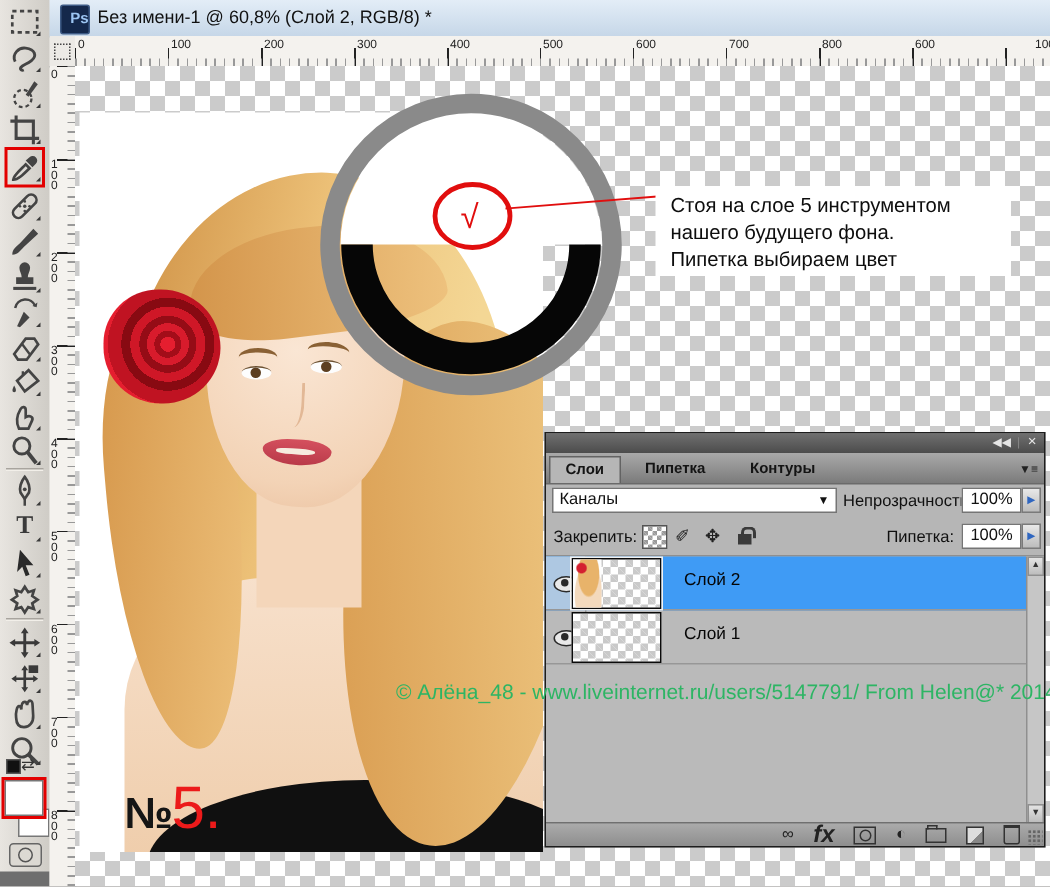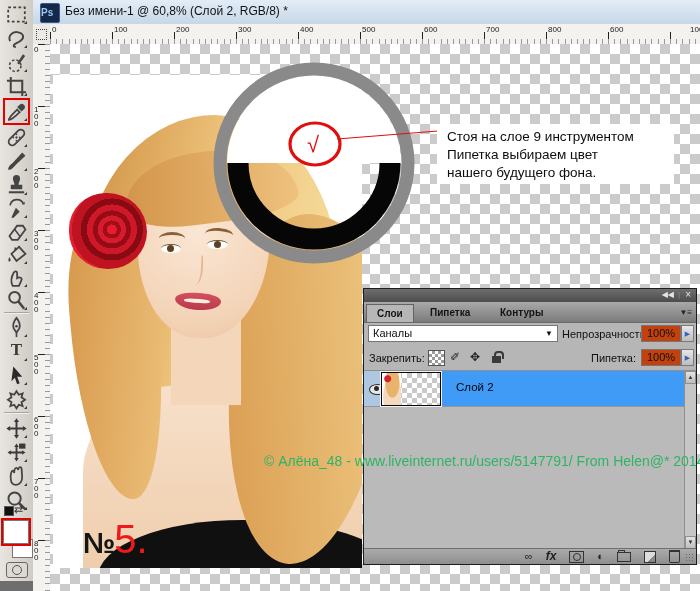--- a/index.html
+++ b/index.html
@@ -5,21 +5,21 @@
   html,body{margin:0;padding:0;background:#9a9a9a;font-family:"Liberation Sans",sans-serif}
   #stage{position:relative;width:700px;height:591px;background:#d8d4cf;overflow:hidden}
   .abs{position:absolute}
   .checker{background-color:#fff;
     background-image:linear-gradient(45deg,#cbcbcb 25%,transparent 25%,transparent 75%,#cbcbcb 75%),
                      linear-gradient(45deg,#cbcbcb 25%,transparent 25%,transparent 75%,#cbcbcb 75%);
     background-size:20px 20px;background-position:0 0,10px 10px}
   
   #titlebar{left:33px;top:0;width:667px;height:24px;background:linear-gradient(#e3edf7,#c6d7e8);border-bottom:1px solid #8fa3b8}
   #ps-icon{left:7px;top:3px;width:18px;height:18px;background:#14284b;color:#9cc5f2;font-size:10px;font-weight:bold;
-    text-align:left;line-height:18px;border-radius:2px;border:1px solid #3d5a85}
+    text-align:right;line-height:18px;border-radius:2px;border:1px solid #3d5a85}
   #title-text{left:32px;top:4px;font-size:12px;color:#111;white-space:nowrap}
   
   #toolbar{left:0;top:0;width:33px;height:591px;background:linear-gradient(90deg,#e8e5e0,#cfccc6)}
   .tool{position:absolute;left:5px;width:23px;height:23px}
   .tool::after{content:"";position:absolute;right:1px;bottom:2px;border-left:3px solid transparent;border-bottom:3px solid #3a3a3a}
   .tool svg{width:100%;height:100%}
   .hl{outline:2px solid #e30000}
   .tdiv{left:4px;width:25px;height:1px;background:#a8a49e;border-bottom:1px solid #f2efe9}
   #fg-swatch{left:3px;top:520px;width:24px;height:22px;background:#fff;border:1px solid #777}
   #bg-swatch{left:12px;top:539px;width:19px;height:17px;background:#fff;border:1px solid #777}
@@ -61,21 +61,21 @@
   #p-title{position:absolute;left:0;top:0;width:100%;height:13px;background:linear-gradient(#6f6f6f,#4c4c4c)}
   #p-title .ic{position:absolute;top:1px;font-size:8px;color:#e6e6e6}
   #p-tabs{position:absolute;left:0;top:13px;width:100%;height:20px;background:linear-gradient(#a9a9a9,#7b7b7b);border-bottom:1px solid #6a6a6a}
   .tab{position:absolute;top:2px;height:18px;line-height:18px;padding:0 10px;font-size:10px;font-weight:bold;color:#141414}
   .tab.active{background:#b6b6b6;border:1px solid #636363;border-bottom:none;box-sizing:border-box}
   #p-menu{position:absolute;right:4px;top:6px;font-size:8px;color:#222}
   #p-blend{position:absolute;left:0;top:33px;width:100%;height:24px}
   #dd{position:absolute;left:4px;top:3px;width:190px;height:17px;background:#fff;border:1px solid #757575;box-sizing:border-box;font-size:11px;padding:1px 4px;color:#111}
   #dd .caret{position:absolute;right:4px;top:3px;font-size:8px;color:#111}
   .p-label{position:absolute;font-size:11px;color:#101010}
-  .val-box{position:absolute;width:40px;height:17px;background:#c2410c;border:1px solid #757575;box-sizing:border-box;font-size:11px;text-align:center;line-height:15px;color:#111}
+  .val-box{position:absolute;width:40px;height:17px;background:#ffffff;border:1px solid #757575;box-sizing:border-box;font-size:11px;text-align:center;line-height:15px;color:#111}
   .arr-btn{position:absolute;width:13px;height:17px;background:linear-gradient(#e8e8e8,#bcbcbc);border:1px solid #7a7a7a;box-sizing:border-box;font-size:7px;color:#2f66c0;text-align:center;line-height:15px}
   #p-lock{position:absolute;left:0;top:57px;width:100%;height:24px}
   .lk{position:absolute;top:4px;width:15px;height:14px}
   #lk-checker{border:1px solid #555;background-image:linear-gradient(45deg,#9a9a9a 25%,transparent 25%,transparent 75%,#9a9a9a 75%),linear-gradient(45deg,#9a9a9a 25%,transparent 25%,transparent 75%,#9a9a9a 75%);background-size:6px 6px;background-position:0 0,3px 3px;background-color:#fff}
   #lk-lock .body{position:absolute;left:2px;top:6px;width:9px;height:7px;background:#3a3a3a}
   #lk-lock .sh{position:absolute;left:3.5px;top:1px;width:6px;height:6px;border:2px solid #3a3a3a;border-bottom:none;border-radius:4px 4px 0 0}
   #p-list{position:absolute;left:0;top:81px;width:100%;height:178px;background:#bababa;border-top:1px solid #8f8f8f}
   .lrow{position:absolute;left:0;width:320px;height:35px;border-bottom:1px solid #979797}
   .lrow.sel{background:#3f9bf5}
   .eye-cell{position:absolute;left:0;top:0;width:26px;height:35px;border-right:1px solid #8f8f8f}
@@ -90,21 +90,21 @@
     background:radial-gradient(circle at 30% 18%,#d42030 0 3px,transparent 4px),
                radial-gradient(ellipse at 55% 30%,#e8b36a 0 45%,transparent 50%),
                radial-gradient(ellipse at 55% 75%,#f3d9bd 0 60%,transparent 65%);
     background-color:#fdfdfd}
   .lname{position:absolute;left:92px;top:10px;font-size:11.5px;font-weight:normal;color:#050505}
   #p-scroll{position:absolute;right:0;top:0;width:12px;height:178px;background:#c6c6c6;border-left:1px solid #8f8f8f;box-sizing:border-box}
   .sbtn{position:absolute;left:0;width:11px;height:13px;background:linear-gradient(#e3e3e3,#bdbdbd);border:1px solid #8f8f8f;box-sizing:border-box;font-size:6px;text-align:center;line-height:11px;color:#333}
   #p-footer{position:absolute;left:0;top:259px;width:100%;height:16px;background:linear-gradient(#ababab,#8e8e8e);border-top:1px solid #707070;
     display:flex;justify-content:flex-end;align-items:center;gap:13px;padding-right:16px;box-sizing:border-box}
   .fico{color:#222;font-size:11px;line-height:11px}
-  #fi-fx{font-style:italic;font-weight:bold;font-size:12px}
+  #fi-fx{font-style:italic;font-weight:bold;font-size:16px}
   #fi-mask{width:13px;height:10px;border:1px solid #333;position:relative}
   #fi-mask i{position:absolute;left:3px;top:1px;width:6px;height:6px;border:1px solid #333;border-radius:50%}
   #fi-folder{width:12px;height:8px;border:1px solid #333;position:relative}
   #fi-folder i{position:absolute;left:0;top:-3px;width:5px;height:2px;border:1px solid #333;border-bottom:none}
   #fi-new{width:10px;height:10px;border:1px solid #333;background:linear-gradient(135deg,#ddd 60%,#888 60%)}
   #fi-trash{width:9px;height:10px;border:1px solid #333;border-top:2px solid #333;border-radius:0 0 2px 2px}
   #p-grip{position:absolute;right:1px;bottom:1px;width:10px;height:10px;
     background-image:radial-gradient(#666 1px,transparent 1px);background-size:3px 3px}
   svg text{font-family:"Liberation Sans",sans-serif}
 </style>
@@ -272,23 +272,23 @@
       <circle cx="108" cy="108" r="94" fill="none" stroke="#8a8a8a" stroke-width="13"></circle>
     </svg>
 
     <svg class="abs" style="left:235px;top:74px" width="165" height="55">
       <line x1="52" y1="21" x2="153" y2="13" stroke="#e10e0e" stroke-width="1.2"></line>
       <ellipse cx="30" cy="26" rx="25" ry="21" fill="none" stroke="#e10e0e" stroke-width="3.2"></ellipse>
       <text x="22" y="34" font-size="22" fill="#e10e0e">√</text>
     </svg>
 
     <div id="note-box" class="abs">
-      <div class="note-line">Стоя на слое 9 инструментом</div>
+      <div class="note-line">Стоя на слое 5 инструментом</div>
+      <div class="note-line">нашего будущего фона.</div>
       <div class="note-line">Пипетка выбираем цвет</div>
-      <div class="note-line">нашего будущего фона.</div>
     </div>
 
     <div id="step" class="abs">
       <span class="no">№</span>
       <span class="num">5.</span>
     </div>
 
     <div id="watermark" class="abs">© Алёна_48 - www.liveinternet.ru/users/5147791/ From Helen@* 2014</div>
 
     <div id="panel" class="abs">
@@ -330,20 +330,29 @@
           <div class="eye-cell" style="background:#aec8e2">
               <span class="eye">
                 <i></i>
               </span>
             </div>
           <div class="thumb sel">
               <div class="mini-woman"></div>
             </div>
           <span class="lname">Слой 2</span>
         </div>
+        <div class="lrow" style="top:36px">
+          <div class="eye-cell">
+              <span class="eye">
+                <i></i>
+              </span>
+            </div>
+          <div class="thumb"></div>
+          <span class="lname">Слой 1</span>
+        </div>
         <div id="p-scroll">
           <span class="sbtn" style="top:0">▲</span>
           <span class="sbtn" style="bottom:0">▼</span>
         </div>
       </div>
       <div id="p-footer">
         <span class="fico">∞</span>
         <span class="fico" id="fi-fx">fx</span>
         <span id="fi-mask">
             <i></i>

